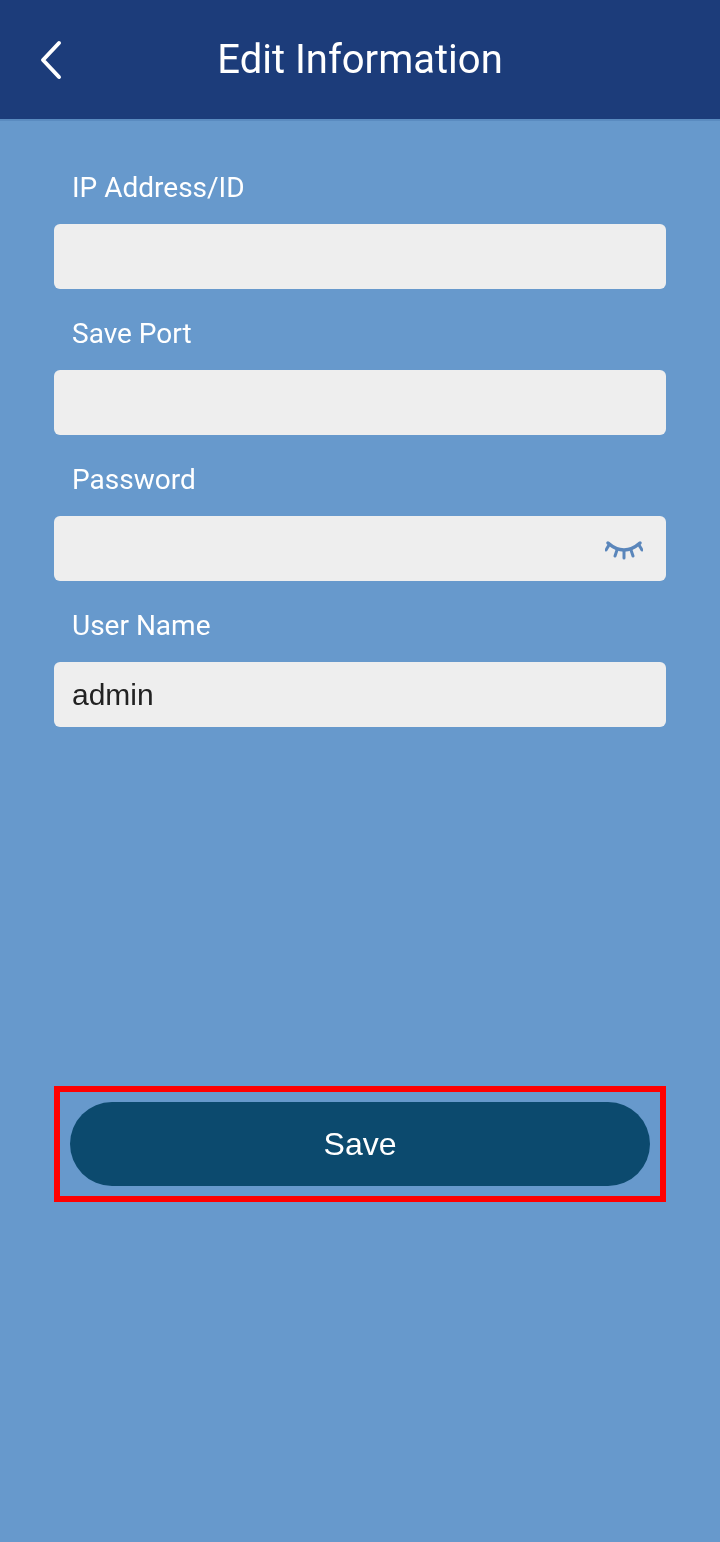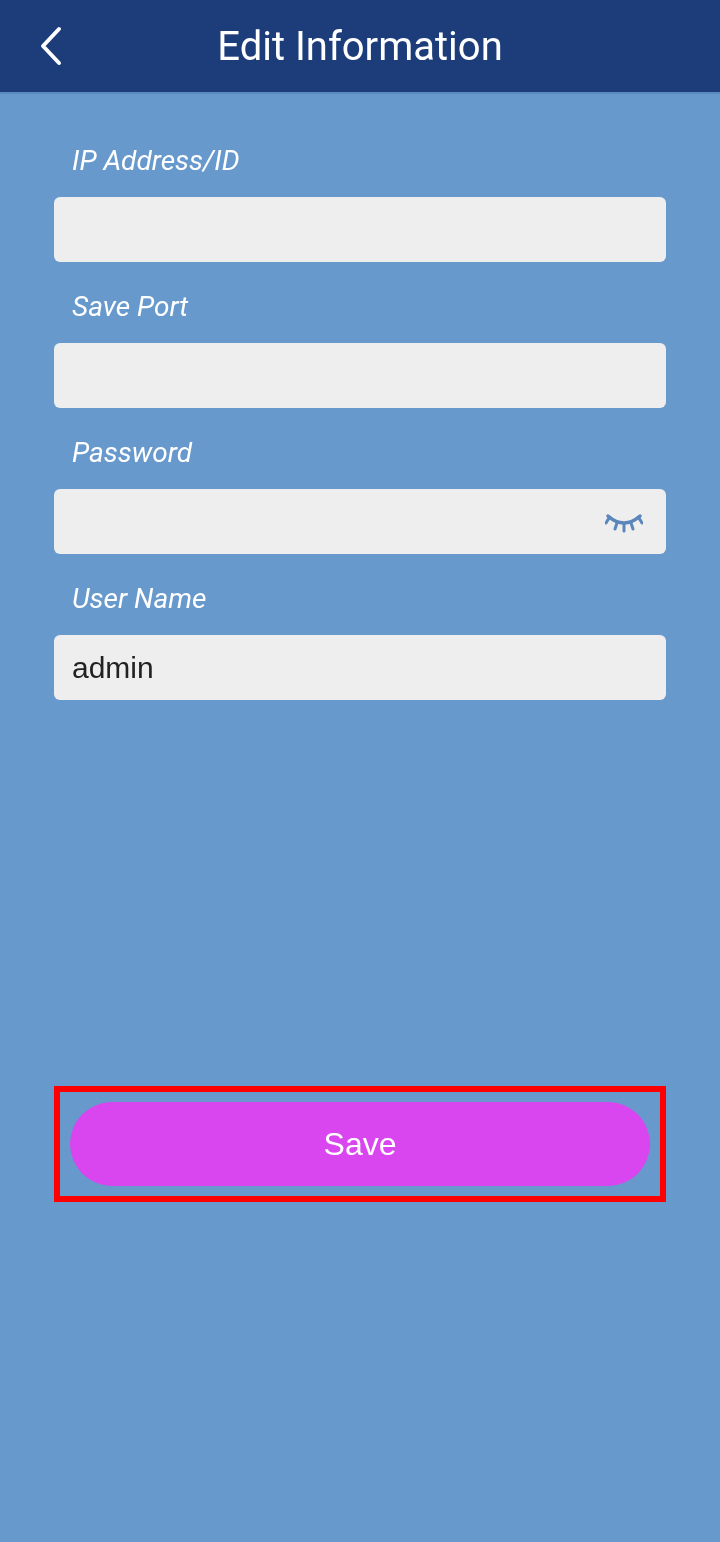--- a/index.html
+++ b/index.html
@@ -9,21 +9,21 @@
     }
     body {
       width: 720px;
       height: 1542px;
       background: #6799cc;
       font-family: -apple-system, BlinkMacSystemFont, "Segoe UI", Roboto, sans-serif;
       overflow: hidden;
     }
     .header {
       background: #1c3c7a;
-      height: 94px;
+      height: 121px;
       display: flex;
       align-items: center;
       position: relative;
       border-bottom: 2px solid #5a8bc0;
     }
     .back-btn {
       position: absolute;
       left: 30px;
       width: 40px;
       height: 40px;
@@ -49,21 +49,20 @@
     .form-group {
       margin-bottom: 28px;
     }
     .form-label {
       color: #ffffff;
       font-size: 28px;
       font-weight: 400;
       display: block;
       margin-bottom: 20px;
       padding-left: 18px;
-      font-style: italic;
     }
     .form-input {
       width: 100%;
       height: 65px;
       background: #eeeeee;
       border: none;
       border-radius: 6px;
       font-size: 30px;
       padding: 0 18px;
       color: #222;
@@ -97,21 +96,21 @@
       left: 54px;
       right: 54px;
     }
     .highlight-box {
       border: 6px solid #ff0000;
       padding: 10px 10px;
     }
     .save-btn {
       width: 100%;
       height: 84px;
-      background: #d946ef;
+      background: #0c4a6e;
       border: none;
       border-radius: 42px;
       color: #ffffff;
       font-size: 32px;
       font-weight: 400;
       cursor: pointer;
       display: flex;
       align-items: center;
       justify-content: center;
     }

